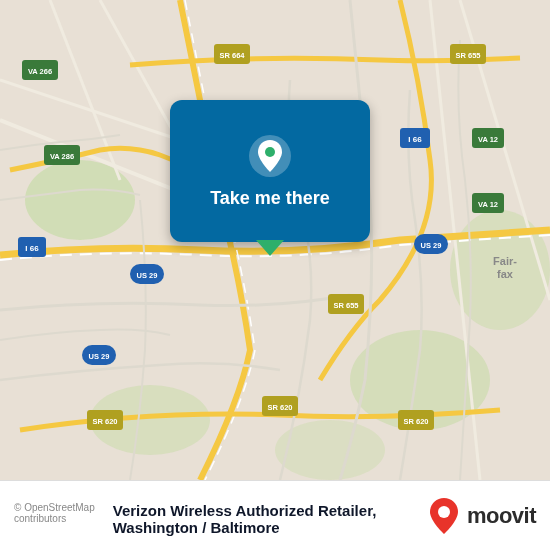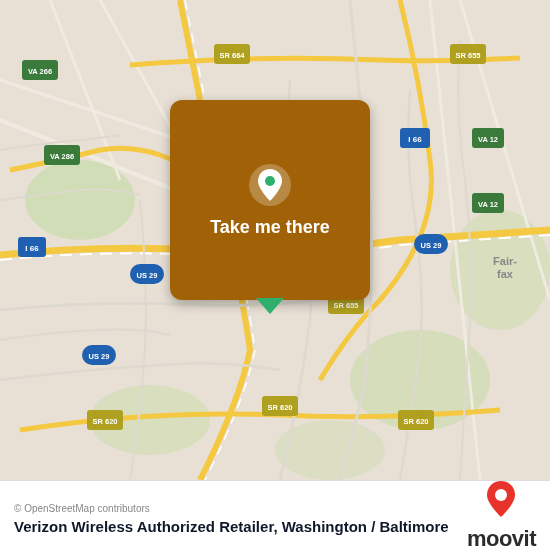--- a/index.html
+++ b/index.html
@@ -19,22 +19,22 @@
       top: 0; left: 0;
       width: 100%; height: 100%;
     }
 
     
     .popup-bubble {
       position: absolute;
       top: 100px;
       left: 170px;
       width: 200px;
-      height: 200px;
-      background: #a16207;
+      height: 142px;
+      background: #0369a1;
       border-radius: 12px;
       display: flex;
       flex-direction: column;
       align-items: center;
       justify-content: center;
       cursor: pointer;
       box-shadow: 0 4px 12px rgba(0,0,0,0.3);
     }
 
     .popup-bubble::after {
@@ -71,42 +71,41 @@
       background: white;
       border-top: 1px solid #ddd;
       display: flex;
       align-items: center;
       padding: 0 14px;
       justify-content: space-between;
     }
 
     .footer-left {
       display: flex;
-      flex-direction: column;
+      flex-direction: row;
       margin-top: 7px;
     }
 
     .footer-copy {
       font-size: 10px;
       color: #888;
       margin-bottom: 4px;
     }
 
     .footer-title {
       font-size: 15px;
       font-weight: 600;
       color: #0f172a;
     }
 
     
     .moovit-logo {
       display: flex;
       align-items: center;
       gap: 8px;
-      flex-direction: column;
     }
 
     .moovit-pin {
       width: 30px;
       height: 38px;
     }
 
     .moovit-text {
       font-size: 22px;
       font-weight: 700;

